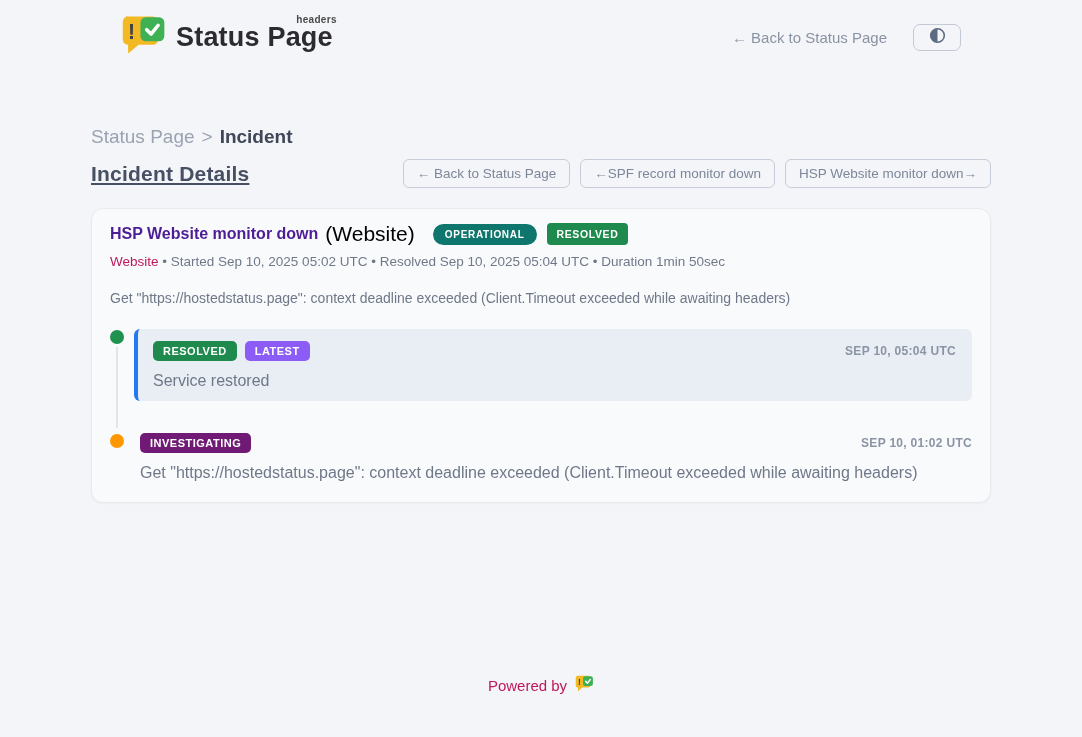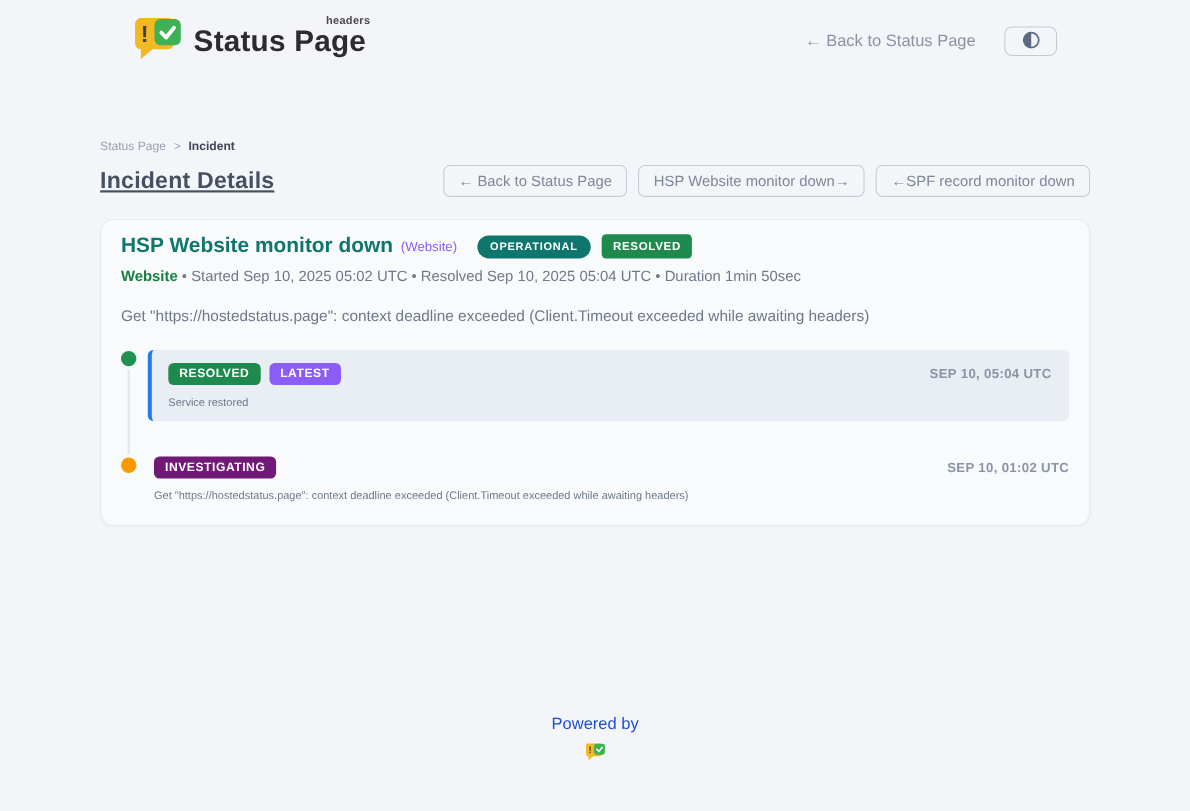--- a/index.html
+++ b/index.html
@@ -20,50 +20,50 @@
   .logo-text { font-size:27px; font-weight:700; color:#2b2b30; letter-spacing:.2px; }
   .logo-sup { position:absolute; top:-8px; right:-4px; font-size:10px; font-weight:600; color:#4a4a4a; letter-spacing:.3px; }
   .header-right { display:flex; align-items:center; gap:26px; }
   .back-link { font-size:15px; color:#8a93a3; text-decoration:none; cursor:pointer; }
   .theme-toggle {
     width:48px; height:27px; border:1px solid #c3cad6; border-radius:7px;
     background:transparent; display:flex; align-items:center; justify-content:center; cursor:pointer;
   }
 
   
-  .breadcrumb { margin-top:66px; font-size:11px; color:#9aa3b2; }
+  .breadcrumb { margin-top:66px; font-size:19px; color:#9aa3b2; }
   .breadcrumb .sep { margin:0 7px; }
   .breadcrumb .current { color:#3f4758; font-weight:700; }
   .title-row { display:flex; justify-content:space-between; align-items:center; margin-top:11px; }
   .page-title { font-size:21px; font-weight:700; color:#475062; letter-spacing:.2px;text-decoration:underline; }
   .nav-btns { display:flex; gap:10px; }
   .nav-btn {
     border:1px solid #c6cdd8; border-radius:6px; background:transparent;
     color:#7d8798; font-size:13.5px; padding:6px 13px; cursor:pointer;
     font-family:"Liberation Sans", sans-serif; white-space:nowrap;
   }
 
   
   .card {
     margin-top:20px; background:#f9fafc; border:1px solid #e8eaef; border-radius:12px;
     padding:13px 18px 20px 18px; box-shadow:0 1px 2px rgba(30,40,60,.04);
   }
   .card-title-row { display:flex; align-items:center; }
-  .incident-title { font-size:19px; font-weight:700; color:#0f766e;text-align:center; }
-  .incident-scope { font-size:12px; font-weight:400; color:#8b5cf6; margin-left:7px; }
+  .incident-title { font-size:16px; font-weight:700; color:#4c1d95;text-align:center; }
+  .incident-scope { font-size:21px; font-weight:400; color:#000000; margin-left:7px; }
   .pill-operational {
     margin-left:18px; background:#0f766e; color:#fff; font-size:10px; font-weight:700;
     letter-spacing:.7px; padding:5px 12px; border-radius:999px;
   }
   .badge-top-resolved {
     margin-left:10px; background:#1f8a4d; color:#fff; font-size:10.5px; font-weight:700;
     letter-spacing:.6px; padding:5px 10px; border-radius:4px;
   }
   .meta { margin-top:8px; font-size:13.5px; color:#707989; }
-  .meta b { color:#15803d; font-weight:700; }
+  .meta b { color:#be185d; font-weight:400; }
   .description { margin-top:21px; font-size:14px; color:#6f7889; }
 
   
   .timeline { margin-top:23px; position:relative; }
   .tl-line { position:absolute; left:6px; top:17px; width:2px; height:82px; background:#e2e5eb; }
   .tl-item { display:flex; gap:10px; }
   .tl-item + .tl-item { margin-top:32px; }
   .tl-dot {
     flex:0 0 14px; width:14px; height:14px; border-radius:50%;
     margin-top:1px; position:relative; z-index:1; box-shadow:0 0 0 3px #f9fafc;
@@ -76,25 +76,25 @@
     padding:12px 16px 11px 15px;
   }
   .tl-plain { padding-left:6px; }
   .tl-head { display:flex; justify-content:space-between; align-items:center; }
   .tl-badges { display:flex; gap:8px; }
   .badge { color:#fff; font-size:11px; font-weight:700; letter-spacing:.5px; padding:4px 10px; border-radius:5px; }
   .badge-resolved { background:#1f8a4d; }
   .badge-latest { background:#8b5cf6; }
   .badge-investigating { background:#701a75; }
   .tl-time { font-size:12px; font-weight:700; color:#8b94a4; letter-spacing:.3px;text-align:right; }
-  .tl-msg { margin-top:11px; font-size:10px; color:#6f7889; }
+  .tl-msg { margin-top:11px; font-size:16px; color:#6f7889; }
 
   
   .footer { margin-top:172px; text-align:center; }
-  .powered { display:inline-flex; align-items:center; gap:8px; font-size:15px; color:#1d4ed8;flex-direction:column; }
+  .powered { display:inline-flex; align-items:center; gap:8px; font-size:15px; color:#be185d; }
   .copyright { margin-top:19px; font-size:12.5px; color:#a7aeb9; letter-spacing:.2px; }
 </style>
 </head>
 <body>
 
 <div class="container">
 
   <div class="header">
     <div class="logo">
       <span>
@@ -124,22 +124,22 @@
   </div>
 
   <div class="breadcrumb">
     <span>Status Page</span><span class="sep">&gt;</span><span class="current">Incident</span>
   </div>
 
   <div class="title-row">
     <h1 class="page-title">Incident Details</h1>
     <div class="nav-btns">
       <button class="nav-btn">← Back to Status Page</button>
+      <button class="nav-btn">←SPF record monitor down</button>
       <button class="nav-btn">HSP Website monitor down→</button>
-      <button class="nav-btn">←SPF record monitor down</button>
     </div>
   </div>
 
   <div class="card">
     <div class="card-title-row">
       <span class="incident-title">HSP Website monitor down</span>
       <span class="incident-scope">(Website)</span>
       <span class="pill-operational">OPERATIONAL</span>
       <span class="badge-top-resolved">RESOLVED</span>
     </div>

